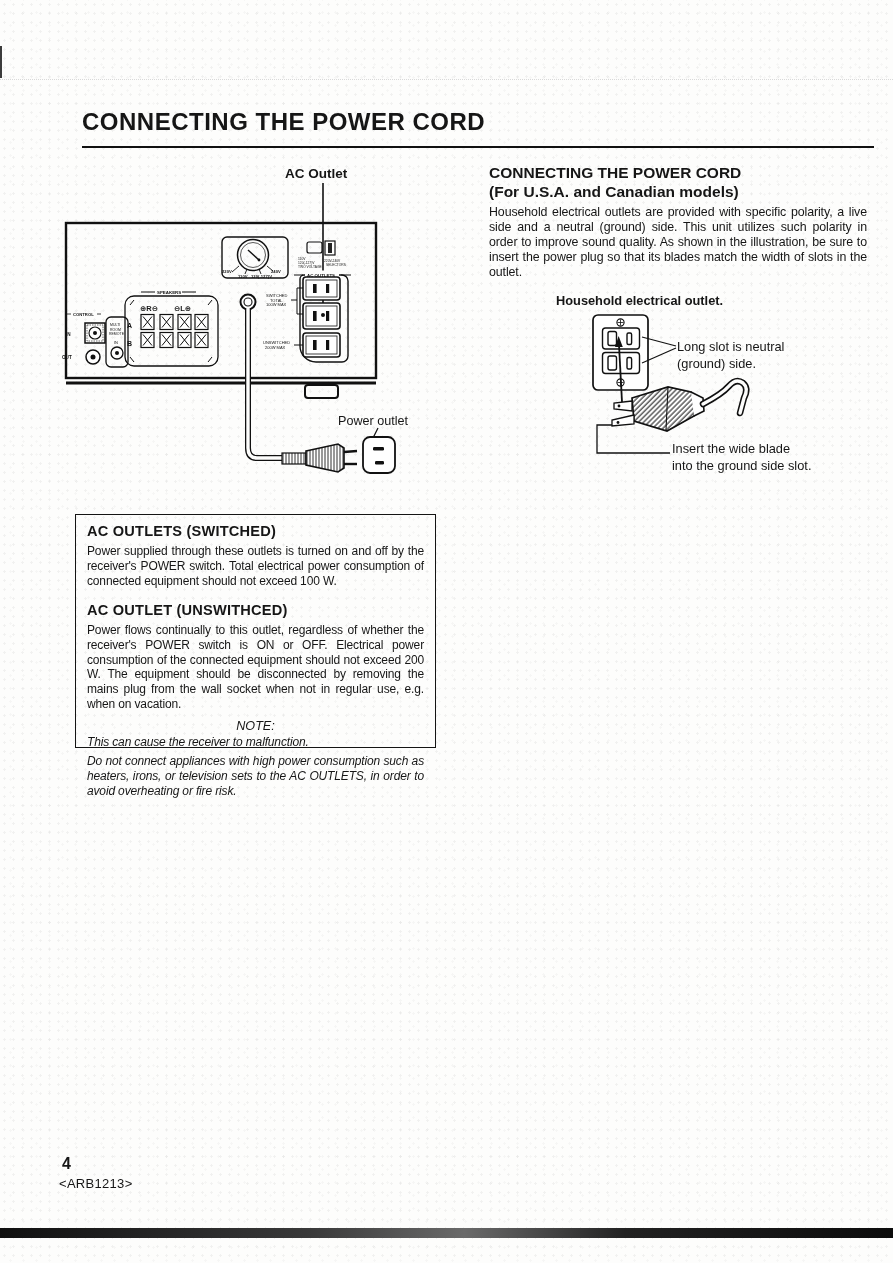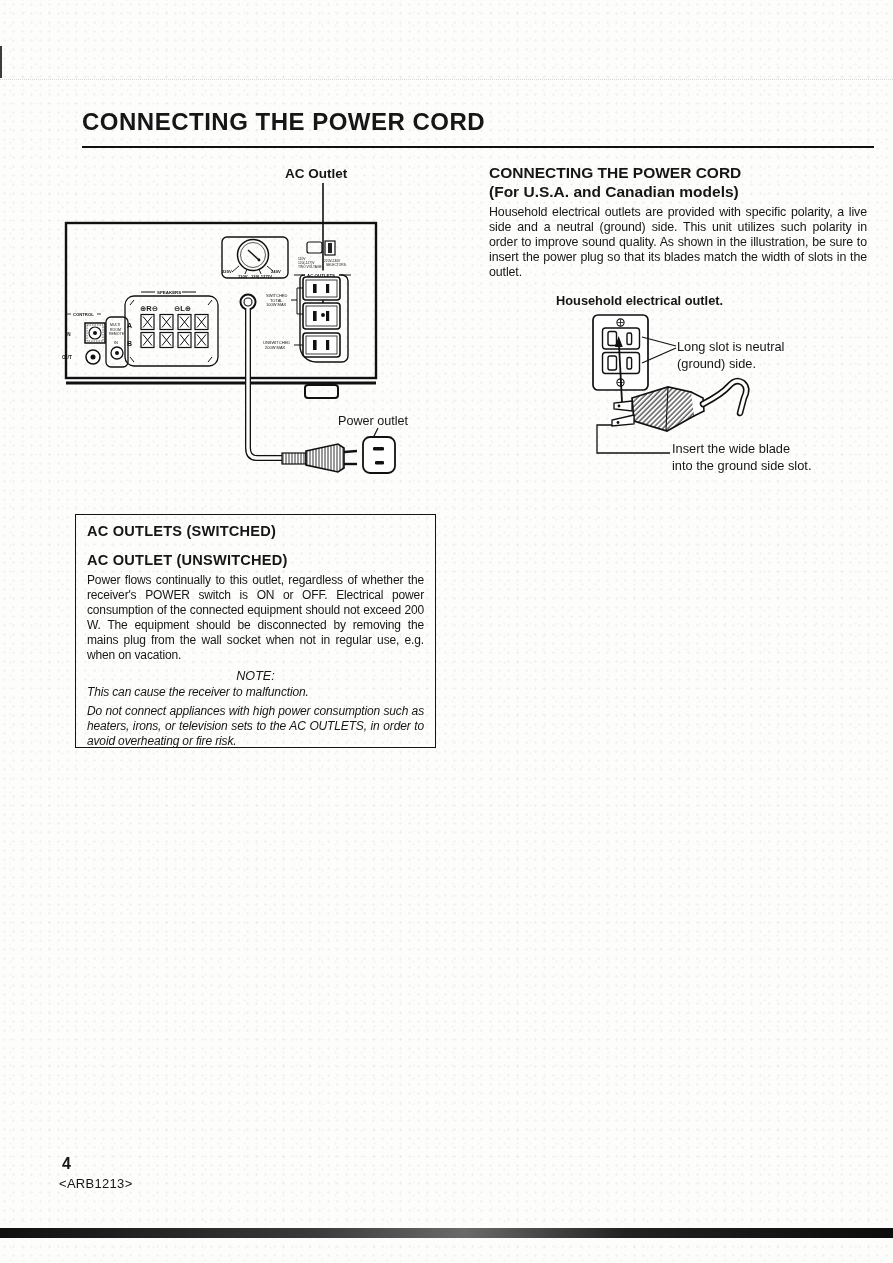--- a/index.html
+++ b/index.html
@@ -262,21 +262,22 @@
       <polygon points="104,125 82,130 82,136 104,134" fill="#fff" stroke="#111" stroke-width="1.3"></polygon>
       <circle cx="88" cy="132.5" r="1.4" fill="#111"></circle>
     </g>
     <g>
       <polyline points="82,135 67,135 67,163 140,163" fill="none" stroke="#111" stroke-width="1.3"></polyline>
     </g>
   </svg>
 
   <div class="abs infobox" style="left:75px;top:514px;width:361px;height:234px;">
     <h3>AC OUTLETS (SWITCHED)</h3>
-    <h3 style="margin-top:13px;">AC OUTLET (UNSWITCHED)</h3>
+    <p>Power supplied through these outlets is turned on and off by the receiver's POWER switch. Total electrical power consumption of connected equipment should not exceed 100 W.</p>
+    <h3 style="margin-top:13px;">AC OUTLET (UNSWITHCED)</h3>
     <p>Power flows continually to this outlet, regardless of whether the receiver's POWER switch is ON or OFF. Electrical power consumption of the connected equipment should not exceed 200 W. The equipment should be disconnected by removing the mains plug from the wall socket when not in regular use, e.g. when on vacation.</p>
     <div class="note-head">NOTE:</div>
     <p class="it">This can cause the receiver to malfunction.</p>
     <p class="it" style="margin-bottom:0;">Do not connect appliances with high power consumption such as heaters, irons, or television sets to the AC OUTLETS, in order to avoid overheating or fire risk.</p>
   </div>
 
   <div class="abs footer-num" style="left:62px;top:1155px;">4</div>
   <div class="abs footer-code" style="left:59px;top:1176px;">&lt;ARB1213&gt;</div>
 
   <div class="abs botbar" style="left:0;top:1228px;width:893px;height:10px;"></div>

